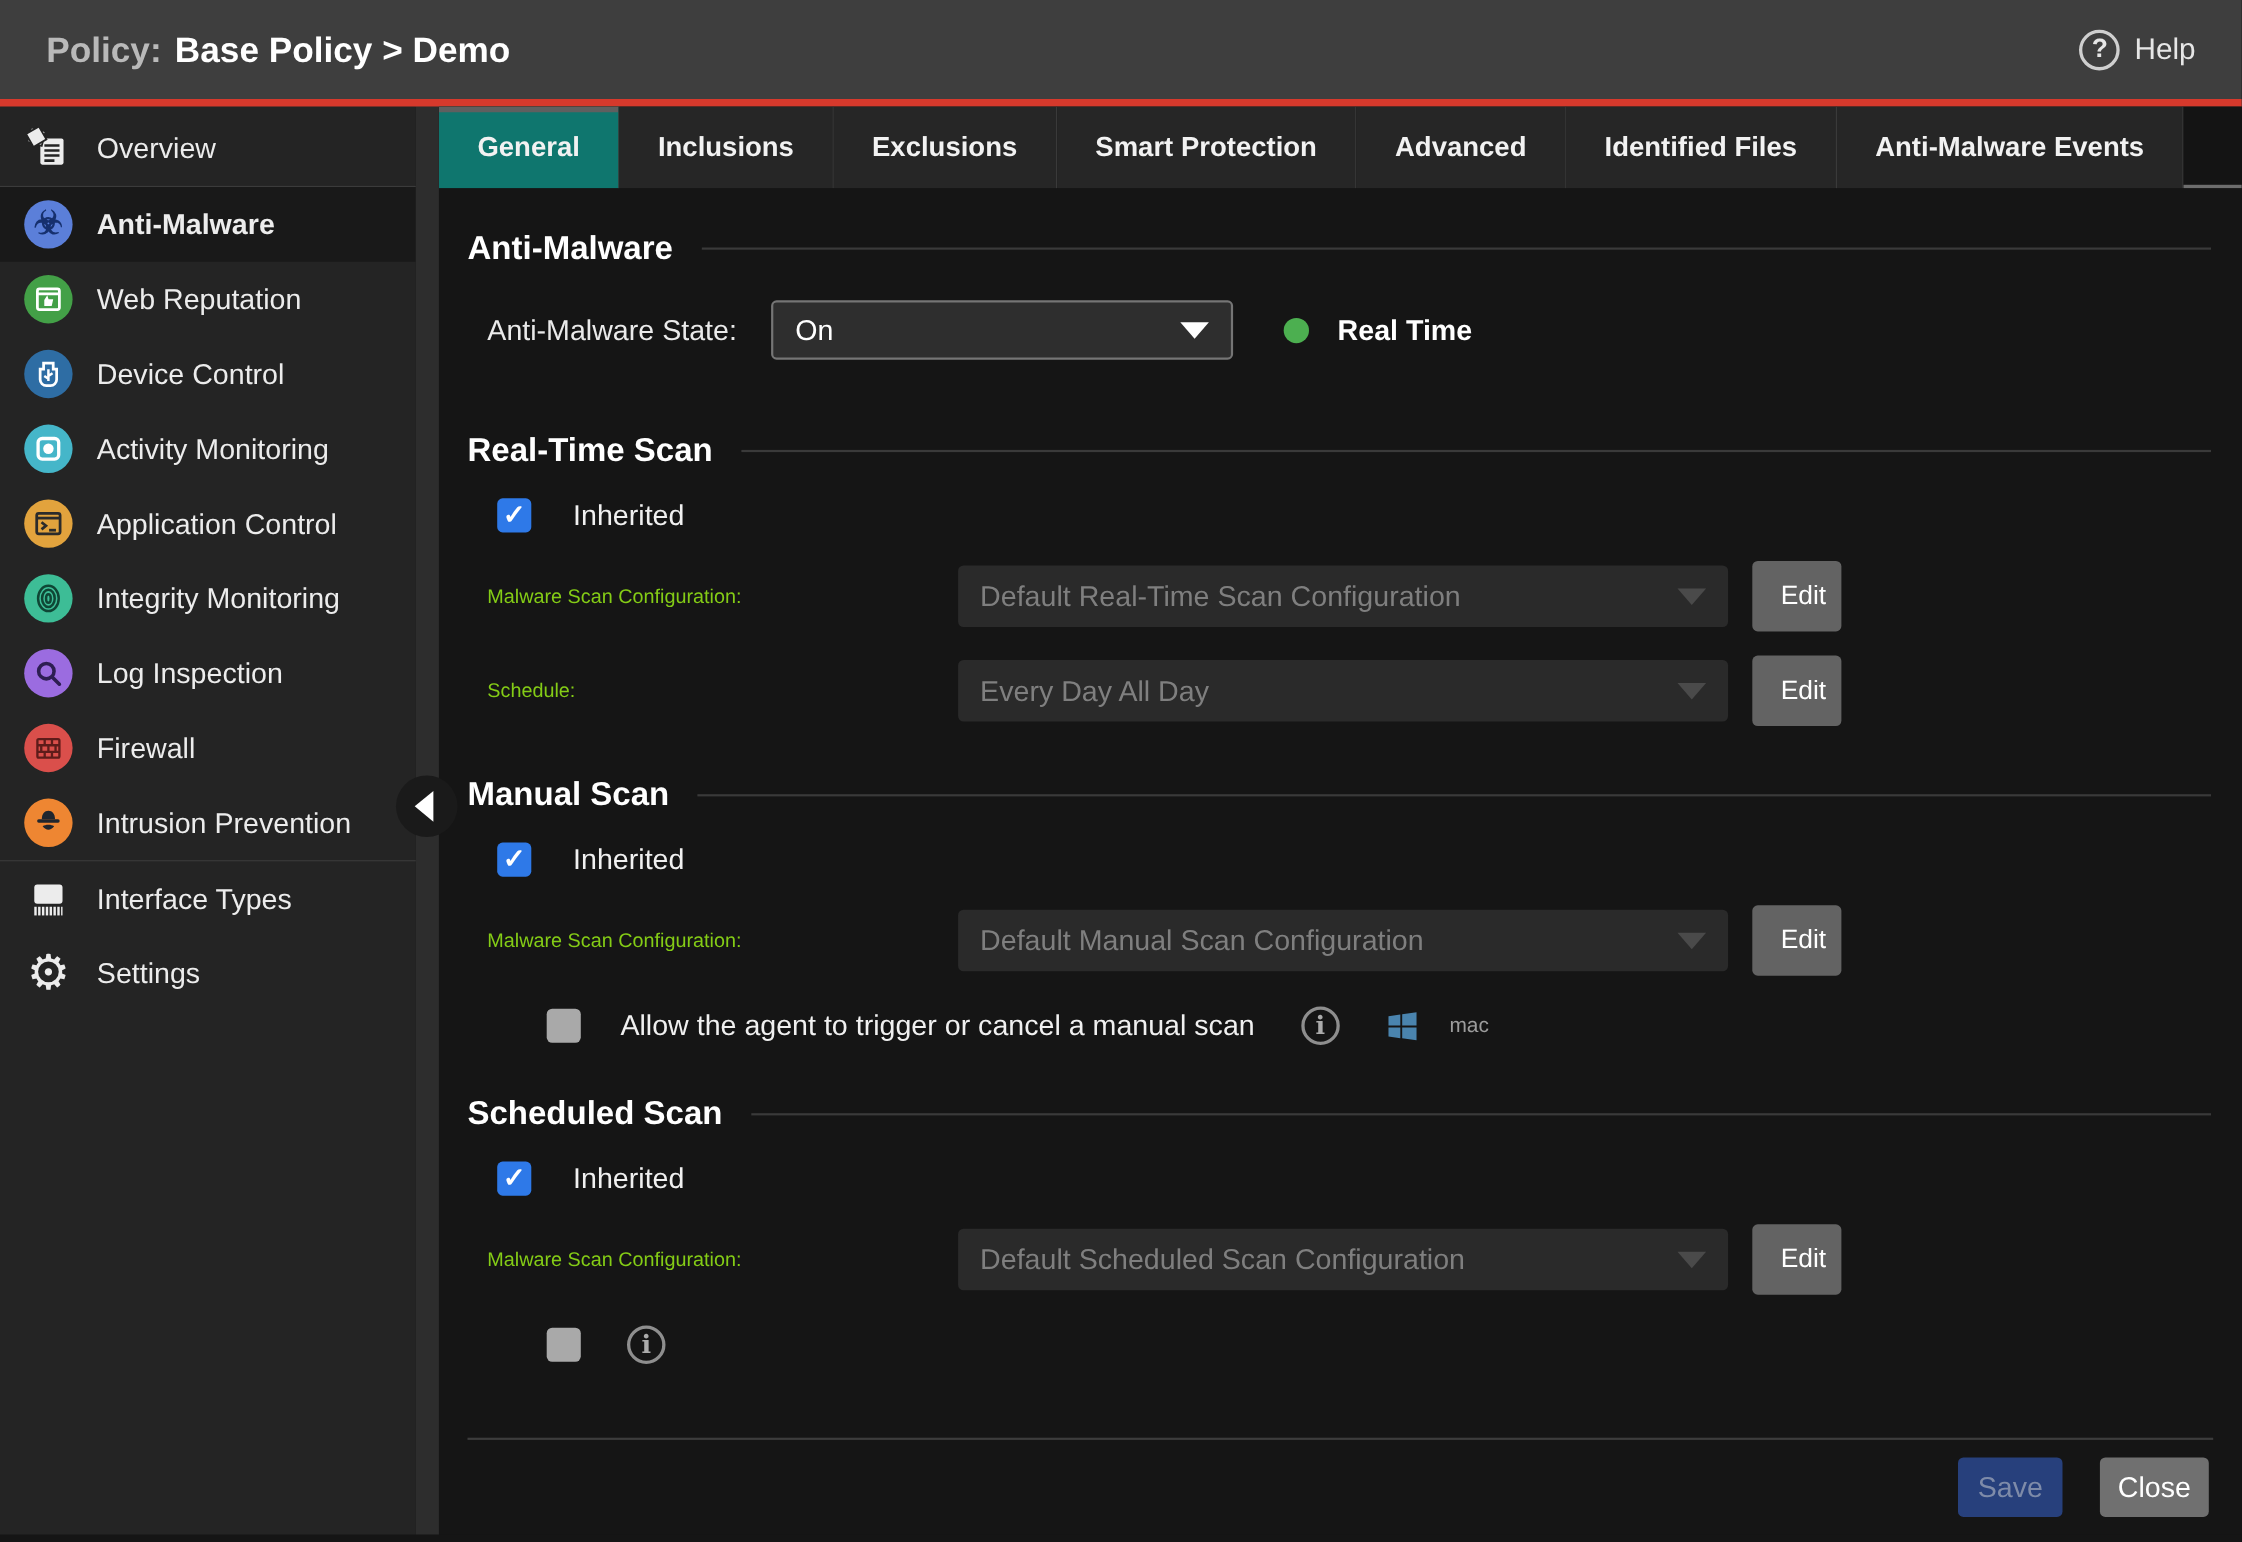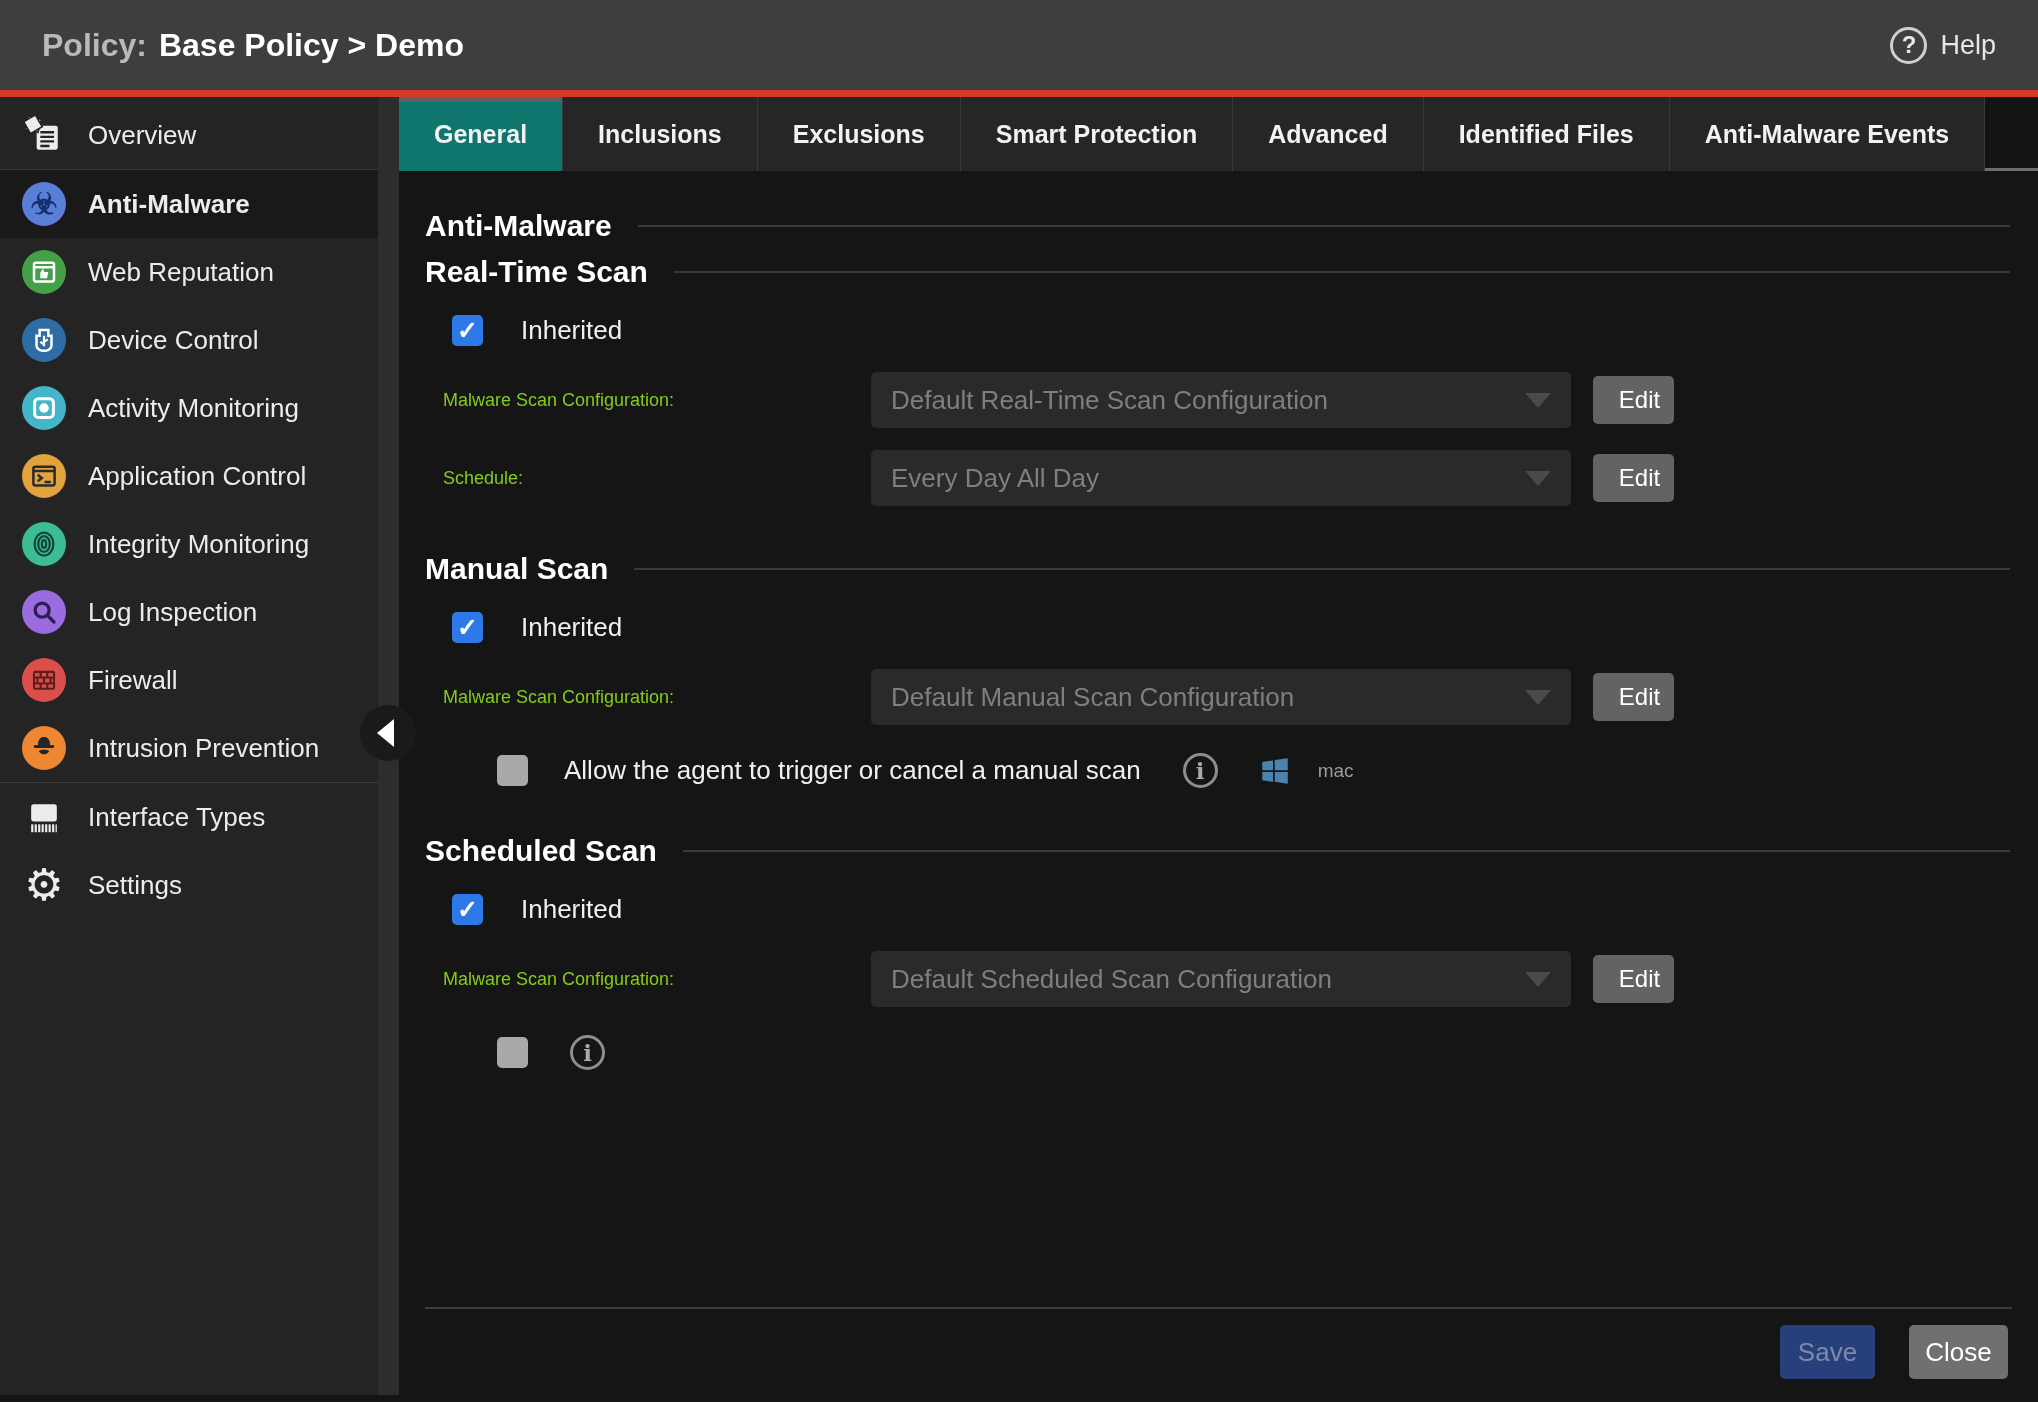--- a/index.html
+++ b/index.html
@@ -72,21 +72,21 @@
               justify-content: center; cursor: pointer; flex-shrink: 0; }
   .checkbox.checked { background: #2e79e8; }
   .checkbox.unchecked { background: #a9a9a9; }
   .checkmark { color: #ffffff; font-size: 25px; font-weight: bold; line-height: 1; }
   .cb-label { font-size: 26px; color: #f0f0f0; }
 
   .config-row { display: flex; align-items: center; margin: 22px 0 22px 18px; }
   .config-label { width: 428px; font-size: 18px; color: #84cc16; }
   .select.disabled { width: 700px; height: 56px; background: #2a2a2a; border: none; color: #7f7f7f; cursor: default; }
   .select.disabled .caret { border-top-color: #4a4a4a; }
-  .edit-btn { margin-left: 22px; width: 81px; height: 48px; background: #636363; color: #ffffff;
+  .edit-btn { margin-left: 22px; width: 81px; height: 64px; background: #636363; color: #ffffff;
               font-size: 24px; font-family: "Liberation Sans", sans-serif; border: none; border-radius: 5px; cursor: pointer; padding-left: 12px; }
 
   .sub-check-row { display: flex; align-items: center; margin: 28px 0 14px 72px; }
   .sub-check-row .cb-label { margin-left: 36px; }
   .info-icon { width: 35px; height: 35px; border: 3px solid #8e8e8e; border-radius: 50%;
                display: flex; align-items: center; justify-content: center; color: #ababab;
                font-size: 23px; font-weight: bold; font-family: "DejaVu Serif", serif;
                margin-left: 42px; cursor: pointer; flex-shrink: 0; }
   .win-logo { margin-left: 40px; display: flex; align-items: center; }
   .win-logo svg { width: 34px; height: 34px; }
@@ -292,20 +292,31 @@
       <div class="tab-filler"></div>
     </div>
 
     <div class="main">
 
       <div class="section-title">
         <h2>Anti-Malware</h2>
         <div class="section-line"></div>
       </div>
 
+      <div class="state-row">
+        <span class="state-label">Anti-Malware State:</span>
+        <div class="select">
+          <span>On</span>
+          <span class="caret"></span>
+        </div>
+        <div class="status">
+          <span class="status-dot" style="background:#4caf50"></span>
+          <span class="status-text">Real Time</span>
+        </div>
+      </div>
 
       <div class="section-title">
         <h2>Real-Time Scan</h2>
         <div class="section-line"></div>
       </div>
 
       <div class="inherited-row">
         <span class="checkbox checked">
           <span class="checkmark">✓</span>
         </span>

